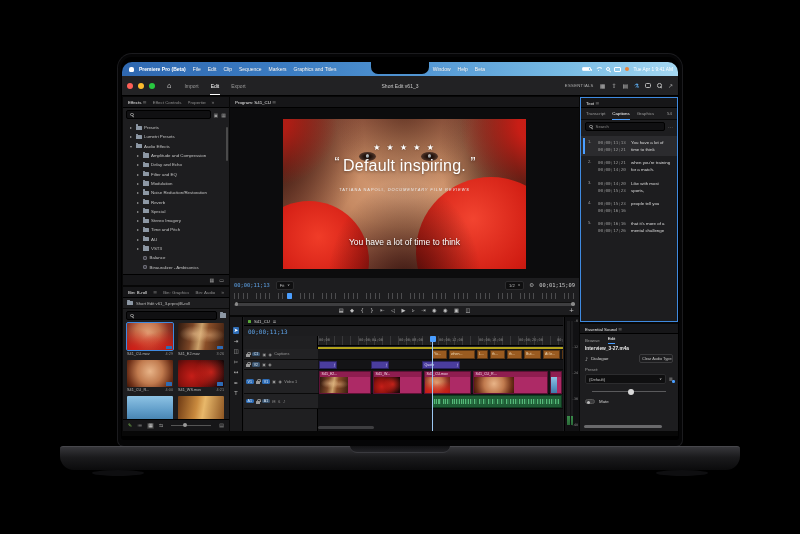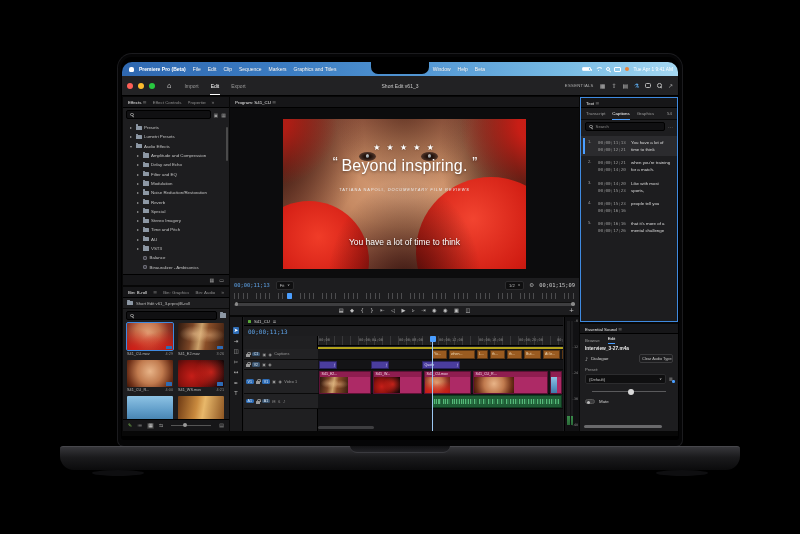--- a/index.html
+++ b/index.html
@@ -536,21 +536,21 @@
               <div class="v-skin"></div>
               <div class="v-headgear"></div>
               <div class="v-rim"></div>
               <div class="v-eye l"></div>
               <div class="v-eye r"></div>
               <div class="v-glove l"></div>
               <div class="v-glove r"></div>
               <div class="v-shade"></div>
               <div class="v-overlay">
                 <div id="v-stars">★ ★ ★ ★ ★</div>
-                <div id="v-quote"><span class="qm">“</span> <span>Beyond inspiring.</span> <span class="qm">”</span></div>
+                <div id="v-quote"><span class="qm">“</span> <span>Default inspiring.</span> <span class="qm">”</span></div>
                 <div id="v-attrib"><span>TATIANA NAPOLI,</span> <i>DOCUMENTARY FILM REVIEWS</i></div>
                 <div id="v-caption">You have a lot of time to think</div>
               </div>
             </div>
           </div>
           <div id="prog-ctrl">
             <span class="tc-blue mono">00;00;11;13</span>
             <span class="dd">
                 <span>Fit</span>
                 <span class="g" style="font-size:3.6px;">∨</span>

